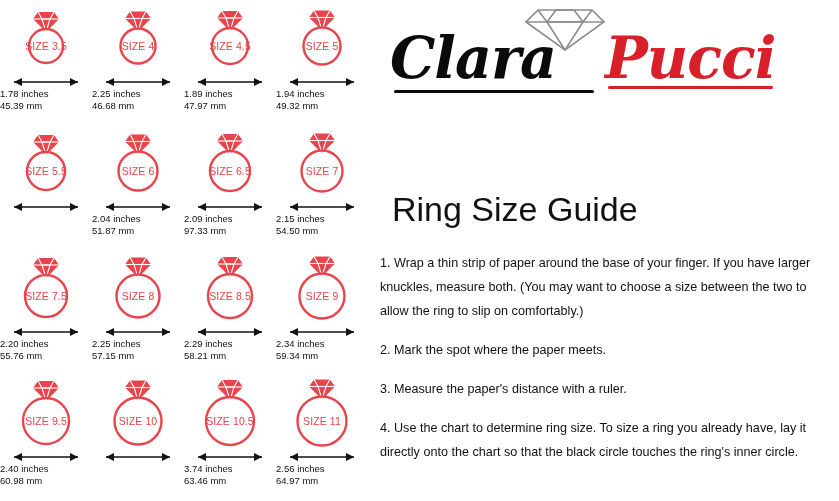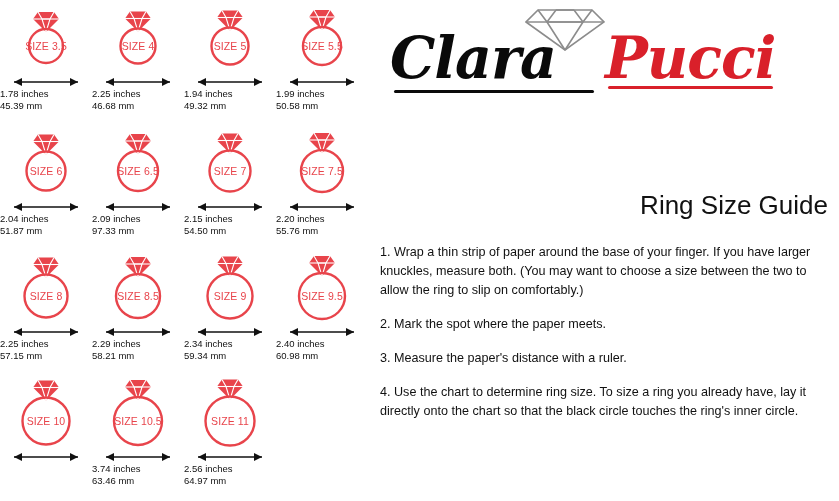--- a/index.html
+++ b/index.html
@@ -108,30 +108,29 @@
   }
 
   
   #guide {
     position: absolute;
     left: 380px;
     top: 190px;
     width: 448px;
   }
   #guide-title {
-    font-size: 26px;
+    font-size: 34px;
     font-weight: normal;
     color: #111;
     margin: 0 0 22px 12px;
     font-family: "Liberation Sans", sans-serif;
-    text-align: right;
   }
   .step {
     font-size: 12.6px;
-    line-height: 19px;
+    line-height: 24px;
     color: #111;
     margin-bottom: 15px;
   }
 </style>
 </head>
 <body>
 
 <div id="page">
 
   <div id="chart">
@@ -166,20 +165,38 @@
             <path d="M14,6 L22,2 L22,10 Z" fill="#111"></path>
             <path d="M78,6 L70,2 L70,10 Z" fill="#111"></path>
           </svg></div>
         <div class="meas">
           <div>2.25 inches</div>
           <div>46.68 mm</div>
         </div>
       </div>
       <div class="cell">
         <svg width="92" height="76" viewBox="0 0 92 76" class="ring-svg">
+          <path d="M33,16 L38,9 L54,9 L59,16 L46,29 Z" fill="#e8444b"></path>
+          <path d="M33,16 L59,16" stroke="#ffffff" stroke-width="1.1" fill="none"></path>
+          <path d="M38,9 L42,16 L46,29 M54,9 L50,16 L46,29 M42,16 L50,16" stroke="#ffffff" stroke-width="1.1" fill="none"></path>
+          <circle cx="46" cy="44" r="18" fill="none" stroke="#e8444b" stroke-width="2.4"></circle>
+        </svg>
+        <div class="size-label">SIZE 4.5</div>
+        <div class="arrow-row"><svg width="92" height="12" viewBox="0 0 92 12">
+            <line x1="14" y1="6" x2="78" y2="6" stroke="#111" stroke-width="1.4"></line>
+            <path d="M14,6 L22,2 L22,10 Z" fill="#111"></path>
+            <path d="M78,6 L70,2 L70,10 Z" fill="#111"></path>
+          </svg></div>
+        <div class="meas">
+          <div>1.89 inches</div>
+          <div>47.97 mm</div>
+        </div>
+      </div>
+      <div class="cell">
+        <svg width="92" height="76" viewBox="0 0 92 76" class="ring-svg">
           <path d="M33,15.5 L38,8.5 L54,8.5 L59,15.5 L46,28.5 Z" fill="#e8444b"></path>
           <path d="M33,15.5 L59,15.5" stroke="#ffffff" stroke-width="1.1" fill="none"></path>
           <path d="M38,8.5 L42,15.5 L46,28.5 M54,8.5 L50,15.5 L46,28.5 M42,15.5 L50,15.5" stroke="#ffffff" stroke-width="1.1" fill="none"></path>
           <circle cx="46" cy="44" r="18.5" fill="none" stroke="#e8444b" stroke-width="2.4"></circle>
         </svg>
         <div class="size-label">SIZE 5</div>
         <div class="arrow-row"><svg width="92" height="12" viewBox="0 0 92 12">
             <line x1="14" y1="6" x2="78" y2="6" stroke="#111" stroke-width="1.4"></line>
             <path d="M14,6 L22,2 L22,10 Z" fill="#111"></path>
             <path d="M78,6 L70,2 L70,10 Z" fill="#111"></path>
@@ -195,24 +212,20 @@
           <path d="M33,15 L59,15" stroke="#ffffff" stroke-width="1.1" fill="none"></path>
           <path d="M38,8 L42,15 L46,28 M54,8 L50,15 L46,28 M42,15 L50,15" stroke="#ffffff" stroke-width="1.1" fill="none"></path>
           <circle cx="46" cy="44" r="19" fill="none" stroke="#e8444b" stroke-width="2.4"></circle>
         </svg>
         <div class="size-label">SIZE 5.5</div>
         <div class="arrow-row"><svg width="92" height="12" viewBox="0 0 92 12">
             <line x1="14" y1="6" x2="78" y2="6" stroke="#111" stroke-width="1.4"></line>
             <path d="M14,6 L22,2 L22,10 Z" fill="#111"></path>
             <path d="M78,6 L70,2 L70,10 Z" fill="#111"></path>
           </svg></div>
-        <div class="meas">
-          <div>1.99 inches</div>
-          <div>50.58 mm</div>
-        </div>
       </div>
       <div class="cell">
         <svg width="92" height="76" viewBox="0 0 92 76" class="ring-svg">
           <path d="M33,14.5 L38,7.5 L54,7.5 L59,14.5 L46,27.5 Z" fill="#e8444b"></path>
           <path d="M33,14.5 L59,14.5" stroke="#ffffff" stroke-width="1.1" fill="none"></path>
           <path d="M38,7.5 L42,14.5 L46,27.5 M54,7.5 L50,14.5 L46,27.5 M42,14.5 L50,14.5" stroke="#ffffff" stroke-width="1.1" fill="none"></path>
           <circle cx="46" cy="44" r="19.5" fill="none" stroke="#e8444b" stroke-width="2.4"></circle>
         </svg>
         <div class="size-label">SIZE 6</div>
         <div class="arrow-row"><svg width="92" height="12" viewBox="0 0 92 12">

